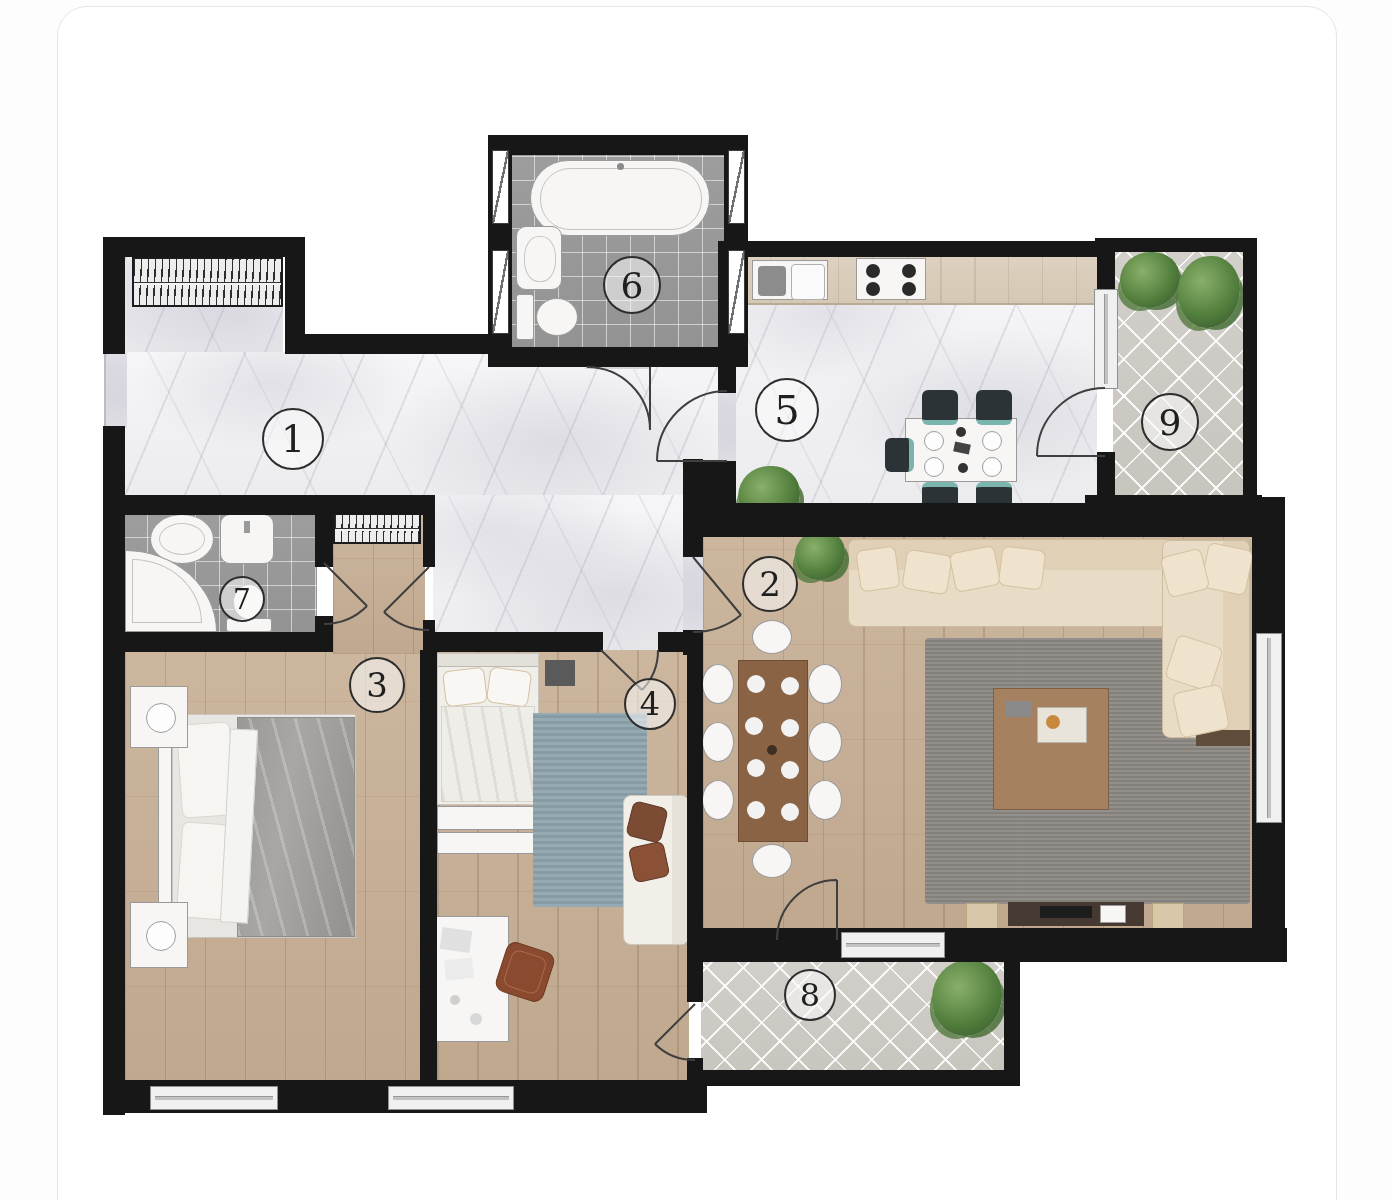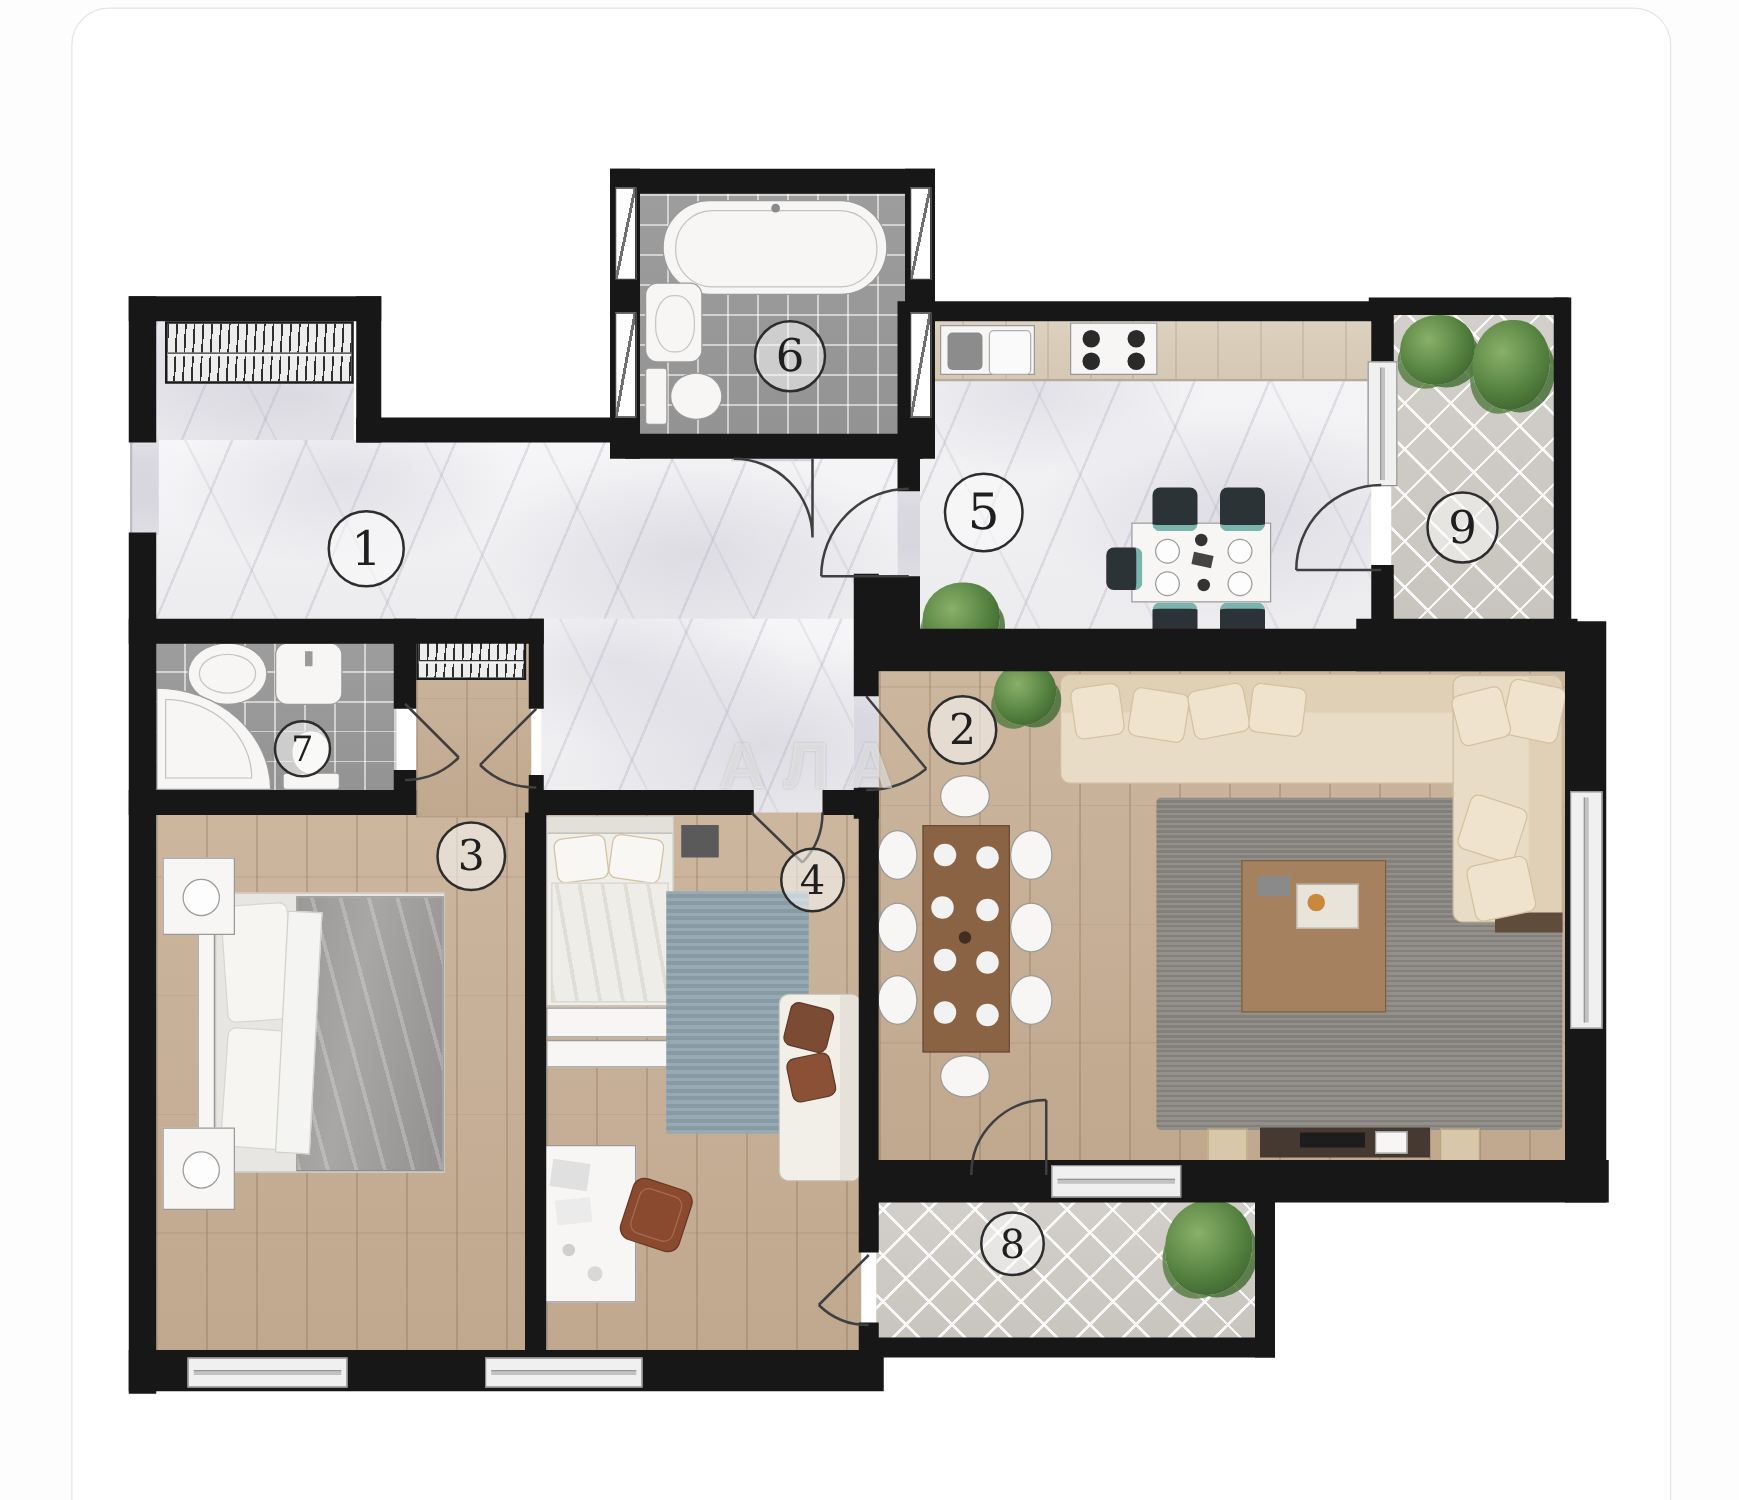--- a/index.html
+++ b/index.html
@@ -306,15 +306,14 @@
   <div class="abs lbl" style="left:219px;top:576px;width:42px;height:42px;font-size:28px;">
       <span>7</span>
     </div>
   <div class="abs lbl" style="left:784px;top:969px;width:48px;height:48px;font-size:32px;">
       <span>8</span>
     </div>
   <div class="abs lbl" style="left:1141px;top:393px;width:54px;height:54px;font-size:36px;">
       <span>9</span>
     </div>
 
-  <div id="watermark" class="abs" style="left:575px;top:583px;">АЛА</div>
 
 </div>
 
 </body></html>

